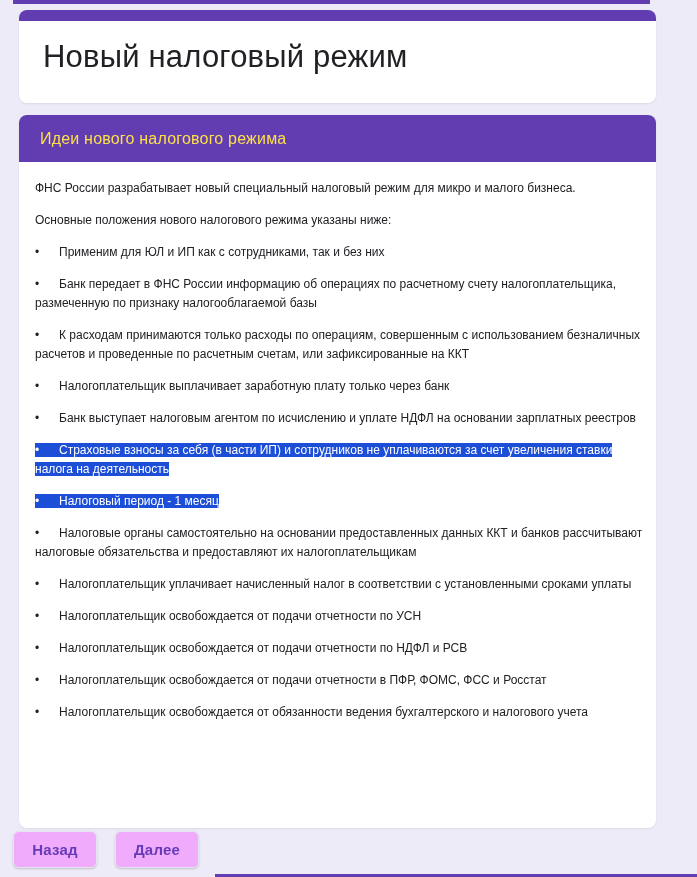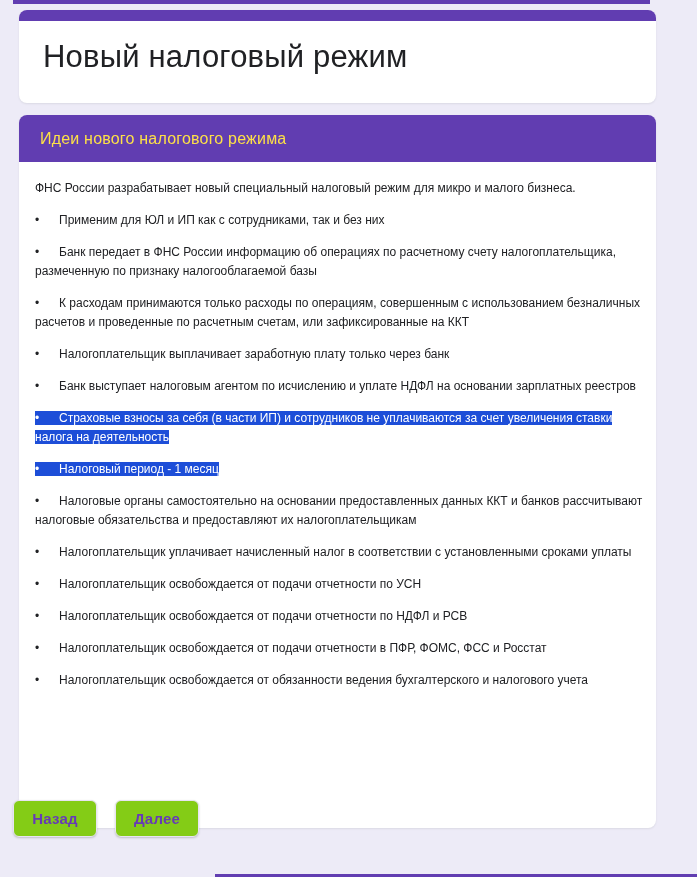--- a/index.html
+++ b/index.html
@@ -31,22 +31,22 @@
     font-size:16px;font-weight:400;letter-spacing:.2px;
   }
   .section-body{
     padding:17px 10px 0 16px;
     font-size:12px;line-height:19px;color:#202124;
   }
   .section-body p{margin:0 0 13px 0;}
   .dot{display:inline-block;width:24px;}
   .hl{background:#1d4ed8;color:#ffffff;}
   .footer-btn{
-    position:absolute;top:800px;width:82px;height:35px;
-    background:#84cc16;border:1px solid #e7e4f2;border-radius:6px;
+    position:absolute;top:831px;width:82px;height:35px;
+    background:#f0abfc;border:1px solid #e7e4f2;border-radius:6px;
     box-shadow:0 1px 2px rgba(60,64,67,.25);
     color:#673ab7;font-size:15px;font-weight:700;
     font-family:"Liberation Sans","DejaVu Sans",sans-serif;
     display:flex;align-items:center;justify-content:center;
     cursor:pointer;letter-spacing:.2px;
   }
   .btn-back{left:13px;}
   .btn-next{left:115px;}
   .bottom-band{
     position:absolute;left:215px;right:0;bottom:0;height:3px;
@@ -62,20 +62,21 @@
   <div class="title-strip"></div>
   <h1 class="form-title">Новый налоговый режим</h1>
 </div>
 
 <div class="card section-card">
   <div class="section-header">
     <span>Идеи нового налогового режима</span>
   </div>
   <div class="section-body" id="section-body">
       <p><span>ФНС России разрабатывает новый специальный налоговый режим для микро и малого бизнеса.</span></p>
+      <p><span>Основные положения нового налогового режима указаны ниже:</span></p>
       <p><span class="dot">•</span><span>Применим для ЮЛ и ИП как с сотрудниками, так и без них</span></p>
       <p><span class="dot">•</span><span>Банк передает в ФНС России информацию об операциях по расчетному счету налогоплательщика, размеченную по признаку налогооблагаемой базы</span></p>
       <p><span class="dot">•</span><span>К расходам принимаются только расходы по операциям, совершенным с использованием безналичных расчетов и проведенные по расчетным счетам, или зафиксированные на ККТ</span></p>
       <p><span class="dot">•</span><span>Налогоплательщик выплачивает заработную плату только через банк</span></p>
       <p><span class="dot">•</span><span>Банк выступает налоговым агентом по исчислению и уплате НДФЛ на основании зарплатных реестров</span></p>
       <p><span class="hl"><span class="dot">•</span><span>Страховые взносы за себя (в части ИП) и сотрудников не уплачиваются за счет увеличения ставки налога на деятельность</span></span></p>
       <p><span class="hl"><span class="dot">•</span><span>Налоговый период - 1 месяц</span></span></p>
       <p><span class="dot">•</span><span>Налоговые органы самостоятельно на основании предоставленных данных ККТ и банков рассчитывают налоговые обязательства и предоставляют их налогоплательщикам</span></p>
       <p><span class="dot">•</span><span>Налогоплательщик уплачивает начисленный налог в соответствии с установленными сроками уплаты</span></p>
       <p><span class="dot">•</span><span>Налогоплательщик освобождается от подачи отчетности по УСН</span></p>

